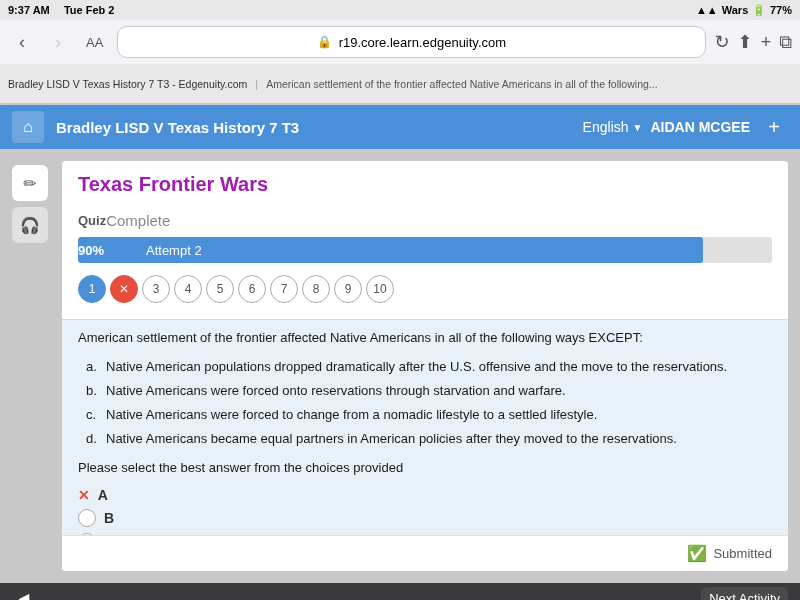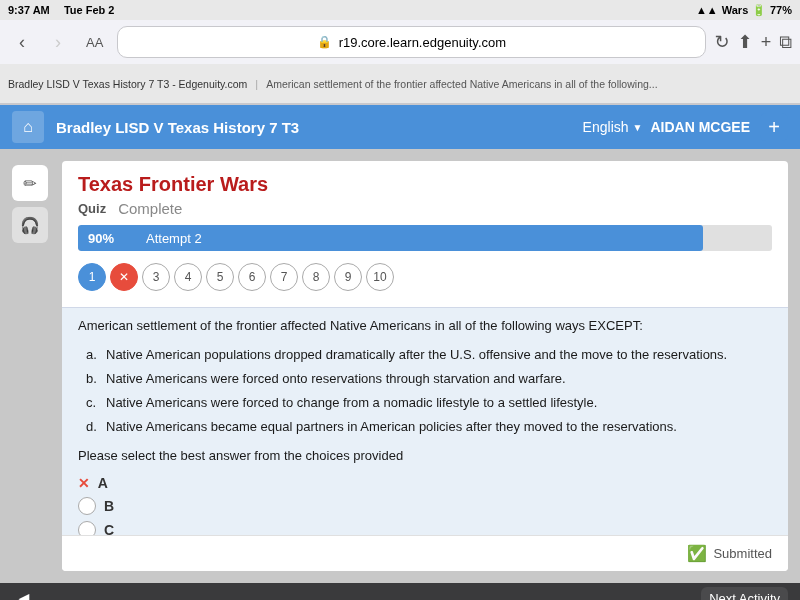--- a/index.html
+++ b/index.html
@@ -157,25 +157,25 @@
       flex-direction: column;
     }
 
     
     .quiz-header {
       padding: 12px 16px 8px;
     }
     .quiz-title {
       font-size: 20px;
       font-weight: 600;
-      color: #b91c1c;
-      margin-bottom: 4px;
+      color: #a21caf;
+      margin-bottom: 16px;
     }
     .quiz-meta {
-      display: flex; align-items: center; gap: 12px;
+      display: flex; align-items: center; 
       margin-bottom: 8px;
     }
     .quiz-label {
       font-size: 13px;
       font-weight: 600;
       color: #555;
     }
     .quiz-status {
       font-size: 15px;
       color: #888;
@@ -191,21 +191,20 @@
       height: 26px;
       overflow: hidden;
       position: relative;
     }
     .progress-bar-fill {
       background: #4a90d9;
       height: 100%;
       border-radius: 3px;
       display: flex;
       align-items: center;
-      padding-left: 10px;
     }
     .progress-text {
       font-size: 13px;
       font-weight: 600;
       color: #fff;
     }
     .progress-attempt {
       position: absolute;
       left: 68px;
       top: 50%;

